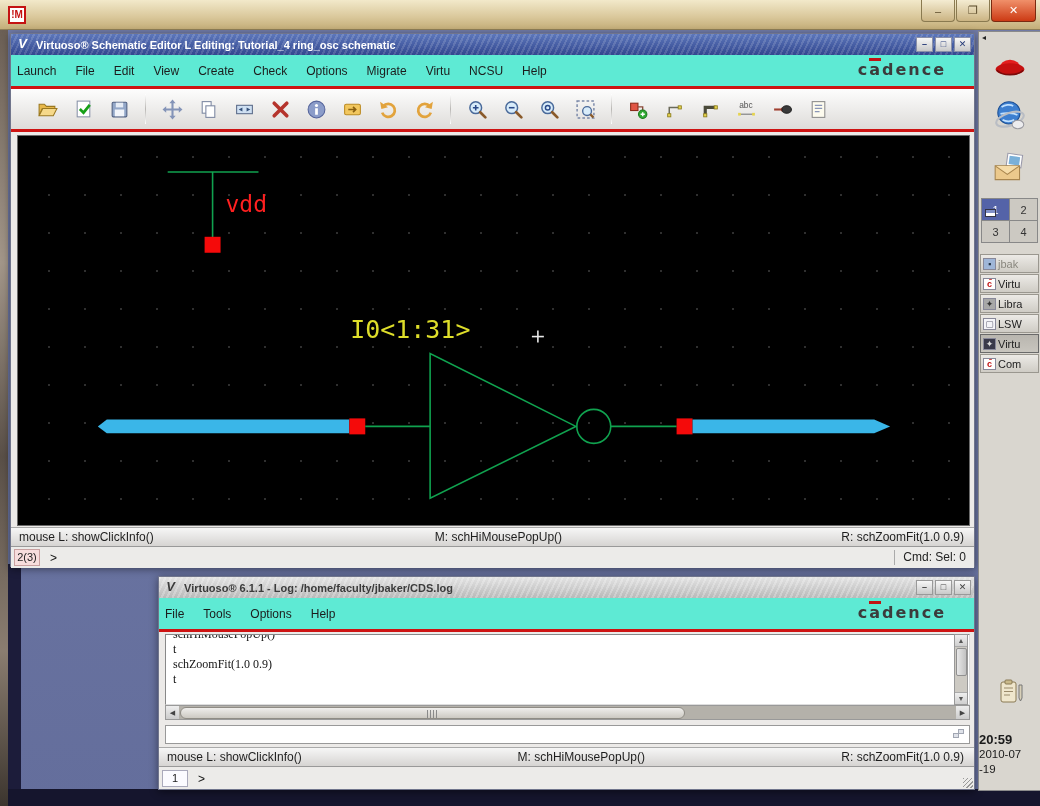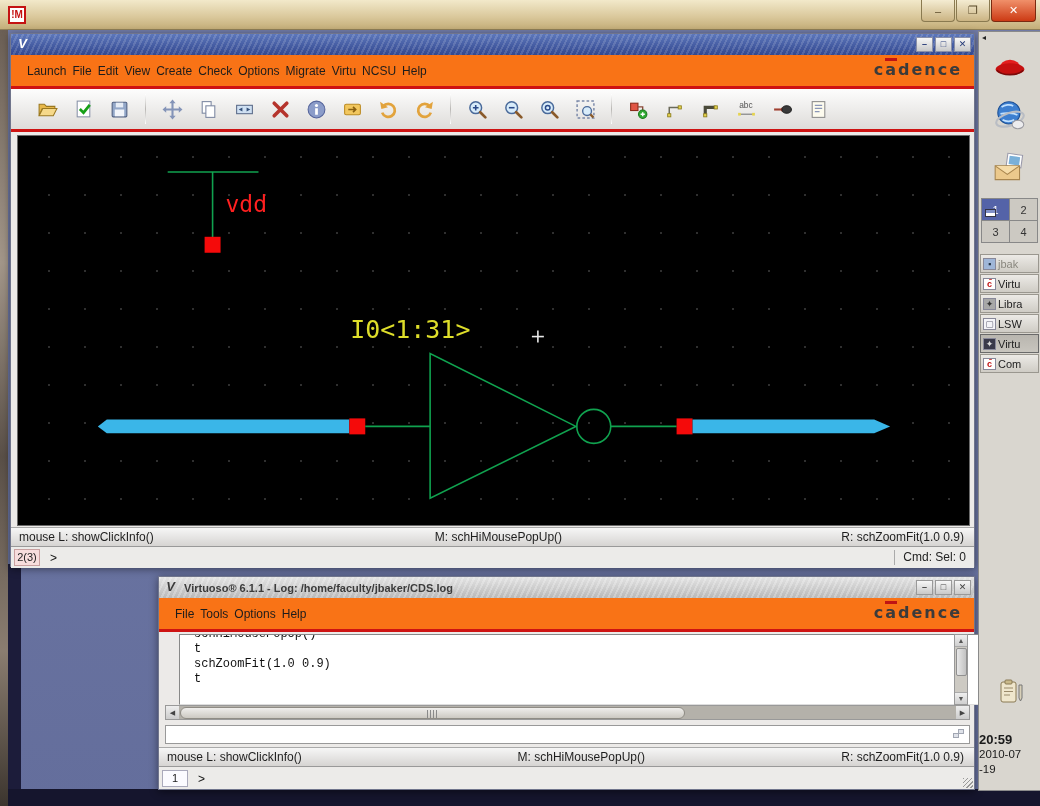--- a/index.html
+++ b/index.html
@@ -33,23 +33,23 @@
   .titlebar.active { background:repeating-linear-gradient(115deg, rgba(255,255,255,.14) 0 2px, rgba(255,255,255,0) 2px 5px),
     linear-gradient(#5d77bb,#32478f); color:#fff; }
   .titlebar.inactive { background:repeating-linear-gradient(115deg, rgba(255,255,255,.25) 0 2px, rgba(255,255,255,0) 2px 5px),
     linear-gradient(#e3e3e3,#b9b9b9); color:#3b3b3b; }
   .v-logo { width:15px; height:15px; font-weight:bold; font-style:italic; font-size:13px; line-height:14px; text-align:center; }
   .title-text { margin-left:6px; font-size:11px; font-weight:bold; white-space:nowrap; overflow:hidden; }
   .win-btns { position:absolute; right:3px; top:3px; display:flex; gap:2px; }
   .win-btn { width:17px; height:15px; background:linear-gradient(#f7f7f7,#c9c9c9); border:1px solid #8a90a8;
     color:#253a78; font-size:9px; line-height:13px; text-align:center; font-weight:bold; }
   .titlebar.inactive .win-btn { color:#444; border-color:#999; }
-  .menubar { height:31px; background:#f97316; display:flex; align-items:center; gap:6px; padding-left:16px; position:relative; }
+  .menubar { height:31px; background:#5eead4; display:flex; align-items:center; gap:19px; padding-left:6px; position:relative; }
   .menu-item { font-size:12px; color:#1c1c1c; }
-  .cadence-logo { position:absolute; right:12px; top:5px; font-size:16px; letter-spacing:2px; color:#3b3b3b;
+  .cadence-logo { position:absolute; right:28px; top:5px; font-size:16px; letter-spacing:2px; color:#3b3b3b;
     font-family:"DejaVu Sans",sans-serif; font-weight:bold; }
   .cadence-logo .abar { position:relative; }
   .cadence-logo .abar::before { content:""; position:absolute; left:0; right:1px; top:-2px; height:2.5px; background:#c01414; }
   .redline { height:3px; background:#ce1312; }
 
   
   #toolbar { height:40px; background:linear-gradient(#fdfdfd,#dedcd9); display:flex; align-items:center; padding-left:10px; }
   .tb-group { display:flex; align-items:center; gap:8px; padding:0 12px; }
   .tb-sep { width:1px; height:30px; background:linear-gradient(#fff,#b9b7b4,#fff); }
   .tb-btn { width:28px; height:28px; display:flex; align-items:center; justify-content:center; border-radius:3px; }
@@ -66,23 +66,23 @@
     display:flex; align-items:center; font-size:12px; color:#1e1e1e; padding:0 8px; position:relative; }
   .status-mid { position:absolute; left:44%; }
   .status-right { position:absolute; right:10px; }
   .cmdrow { height:21px; background:#ecebe9; display:flex; align-items:center; padding:0 3px; position:relative; font-size:12px; }
   .hist-box { min-width:26px; height:17px; background:#f7dddd; border:1px solid #c9a0a0; text-align:center; line-height:15px; font-size:11px; padding:0 2px; }
   .hist-box.plain { background:#fbfbff; border-color:#aab; }
   .prompt { margin-left:10px; color:#111; }
   .cmd-right { position:absolute; right:8px; border-left:1px solid #aaa; padding-left:8px; height:15px; line-height:15px; }
 
   
-  #log-textwrap { position:absolute; left:20px; top:57px; width:805px; height:71px; background:#fff; border:1px solid #888;
-    border-right-color:#ddd; border-bottom-color:#ddd; overflow:hidden; font-family:Liberation Mono, monospace;
-    font-size:12px; line-height:15px; color:#111; padding-left:14px; }
+  #log-textwrap { position:absolute; left:6px; top:57px; width:805px; height:71px; background:#fff; border:1px solid #888;
+    border-right-color:#ddd; border-bottom-color:#ddd; overflow:hidden; font-family:Liberation Serif, serif;
+    font-size:12px; line-height:15px; color:#111; padding-left:7px; }
   #log-clip { margin-top:-8px; }
   #log-vscroll { position:absolute; right:6px; top:57px; width:14px; height:71px; background:#cdcac3; border:1px solid #999; }
   .vs-arrow { height:12px; text-align:center; font-size:7px; line-height:12px; color:#555; background:linear-gradient(#efefef,#cfcfcf); border-bottom:1px solid #aaa; }
   .vs-arrow.bot { position:absolute; bottom:0; width:100%; border-top:1px solid #aaa; border-bottom:none; }
   #vs-thumb { position:absolute; top:13px; left:0.5px; width:11px; height:28px; background:linear-gradient(90deg,#e8e8e8,#c2c2c2); border:1px solid #909090; border-radius:2px; }
   #log-hscroll { position:absolute; left:6px; top:128px; width:805px; height:15px; background:#b4b1aa; border:1px solid #999; }
   .hs-arrow { position:absolute; top:0; width:13px; height:13px; font-size:7px; text-align:center; line-height:13px; color:#444; background:linear-gradient(#eee,#ccc); }
   #hs-thumb { position:absolute; left:14px; top:0.5px; width:505px; height:12px; border-radius:6px;
     background:linear-gradient(#efeeec,#ccc9c2); border:1px solid #8f8c85; }
   #hs-grip { position:absolute; left:49%; top:2px; width:10px; height:8px;
@@ -139,20 +139,21 @@
     </div>
   </div>
 
   <div id="desktop">
     <div id="desk-left"></div>
     <div id="desk-bottom"></div>
 
     <div class="win" id="main-win" style="left:2px; top:3px; width:965px; height:534px;">
       <div class="titlebar active">
         <div class="v-logo">V</div>
+        <div class="title-text">Virtuoso® Schematic Editor L Editing: Tutorial_4 ring_osc schematic</div>
         <div class="win-btns">
           <div class="win-btn">–</div>
           <div class="win-btn">□</div>
           <div class="win-btn">✕</div>
         </div>
       </div>
 
       <div class="menubar">
         <span class="menu-item">Launch</span>
         <span class="menu-item">File</span>

